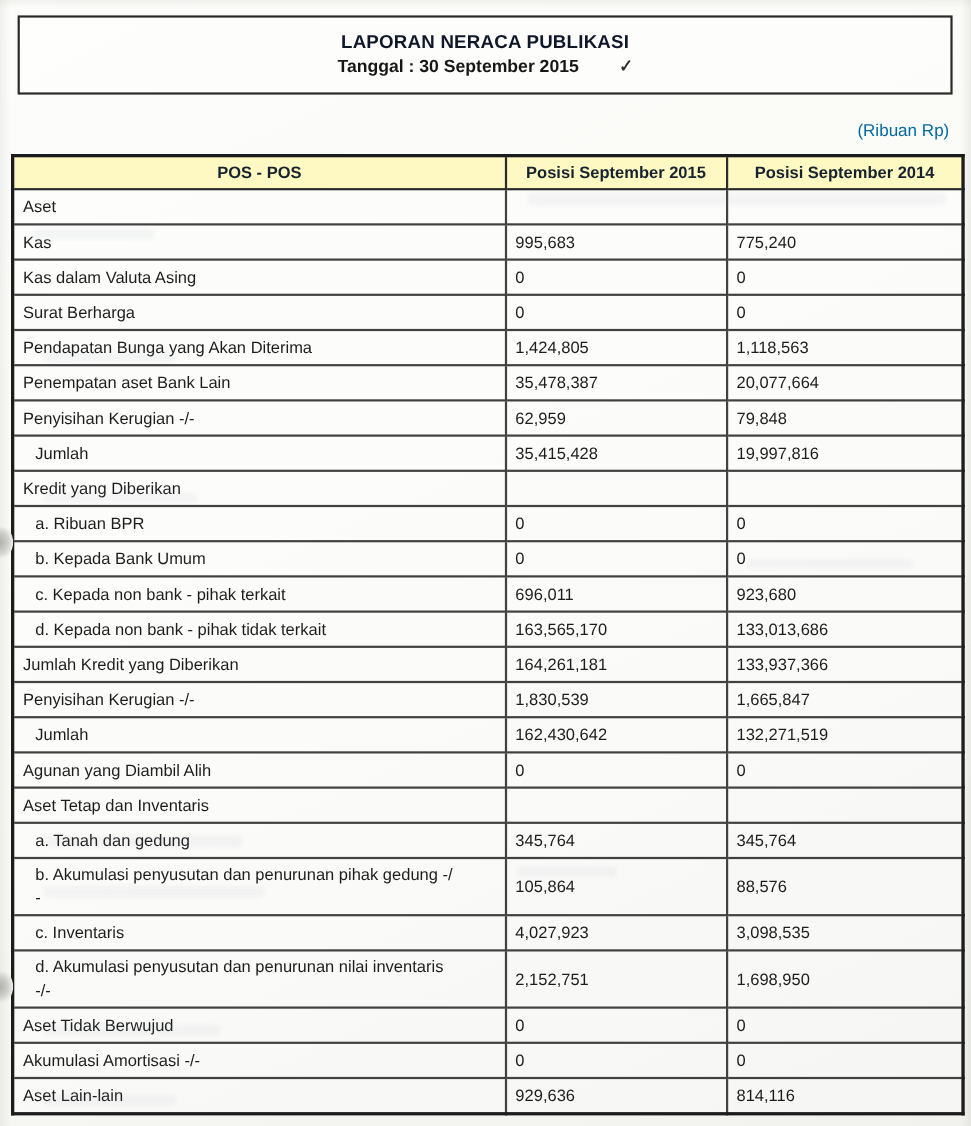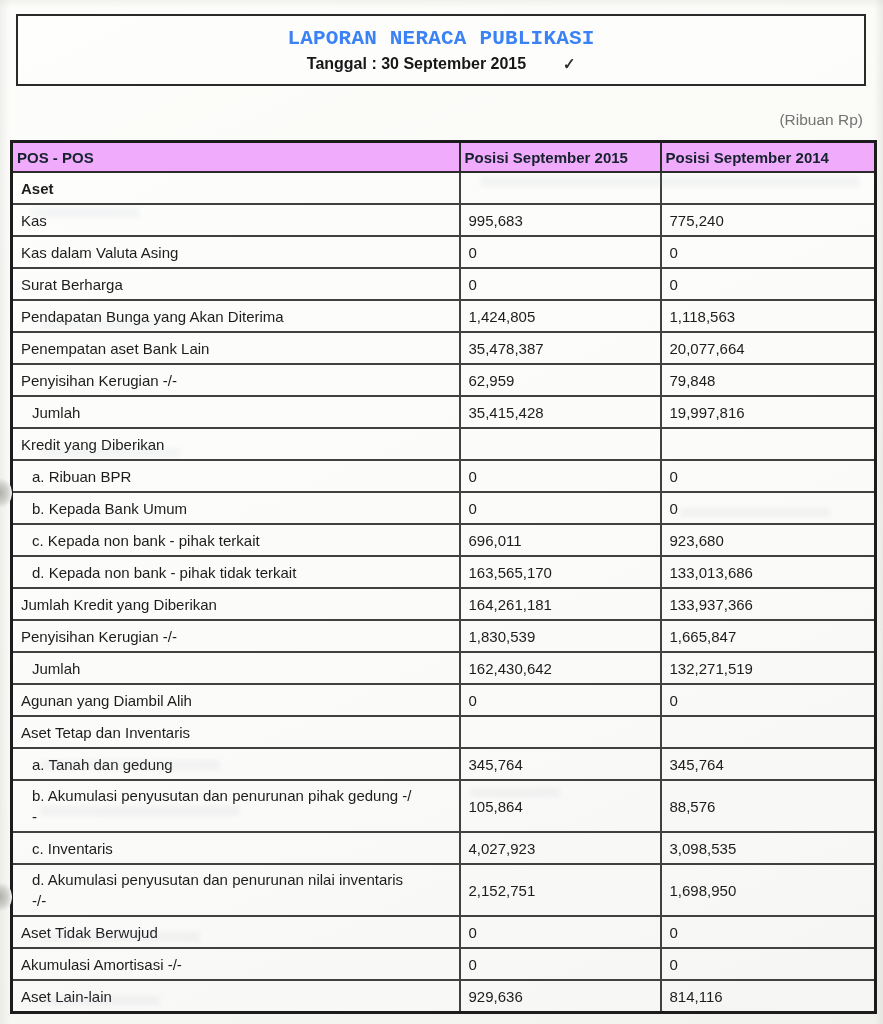--- a/index.html
+++ b/index.html
@@ -15,47 +15,47 @@
       linear-gradient(90deg, rgba(200,200,196,.25) 0, transparent 10px),
       linear-gradient(270deg, rgba(205,205,200,.35) 0, transparent 9px),
       linear-gradient(180deg, rgba(215,215,210,.30) 0, transparent 8px);
   }
   .title-box{
     position:absolute;left:16px;top:14px;width:846px;height:68px;
     border:2px solid #2a2a2a;
     display:flex;flex-direction:column;justify-content:center;align-items:center;
     gap:1px;background:rgba(255,255,255,.45);
   }
-  .title-line{font-size:21px;font-weight:bold;color:#3b82f6;letter-spacing:.2px;line-height:1.3;font-family:Liberation Mono, monospace;}
+  .title-line{font-size:17px;font-weight:bold;color:#0f172a;letter-spacing:.2px;line-height:1.3;}
   .date-line{font-size:16px;font-weight:bold;color:#171717;line-height:1.3;}
   .check{
     display:inline-block;margin-left:32px;font-weight:bold;font-size:15px;
     color:#2e2e2e;transform:rotate(-6deg) skewX(-6deg);
   }
-  .unit-note{position:absolute;top:111px;right:20px;font-size:15.5px;color:#737373;}
+  .unit-note{position:absolute;top:111px;right:20px;font-size:15.5px;color:#0369a1;}
   table.report{
     position:absolute;left:10px;top:140px;width:864px;
     border-collapse:collapse;table-layout:fixed;
     border:3px solid #1c1c1c;background:rgba(255,255,255,.35);
   }
   table.report th{
-    background:#f0abfc;border:2px solid #2b2b2b;
+    background:#fef9c3;border:2px solid #2b2b2b;
     height:24px;padding:2px 4px;
-    font-size:15px;font-weight:bold;color:#16222e;text-align:left;
+    font-size:15px;font-weight:bold;color:#16222e;text-align:center;
   }
   table.report td{
     border:2px solid #414141;
     font-size:15px;color:#1d1d1d;
     padding:4px 8px;height:22px;vertical-align:middle;
     overflow:hidden;
   }
   td.label{text-align:left;white-space:pre-line;line-height:1.4;padding-left:7px;}
   td.label.indent{padding-left:19px;}
   td.num{vertical-align:top;padding-top:5px;}
-  tr.bold td{font-weight:bold;}
+  tr.bold td{font-weight:normal;}
   
   .hole{
     position:absolute;left:-8px;width:20px;height:30px;border-radius:50%;
     background:radial-gradient(ellipse at 35% 50%, #adadaa 0%, #cfcfcb 45%, #ececea 68%, rgba(236,236,234,0) 75%);
   }
   .ghost{position:absolute;background:#7e8aa0;opacity:.065;filter:blur(2px);border-radius:3px;pointer-events:none;}
 </style>
 </head>
 <body>
 

